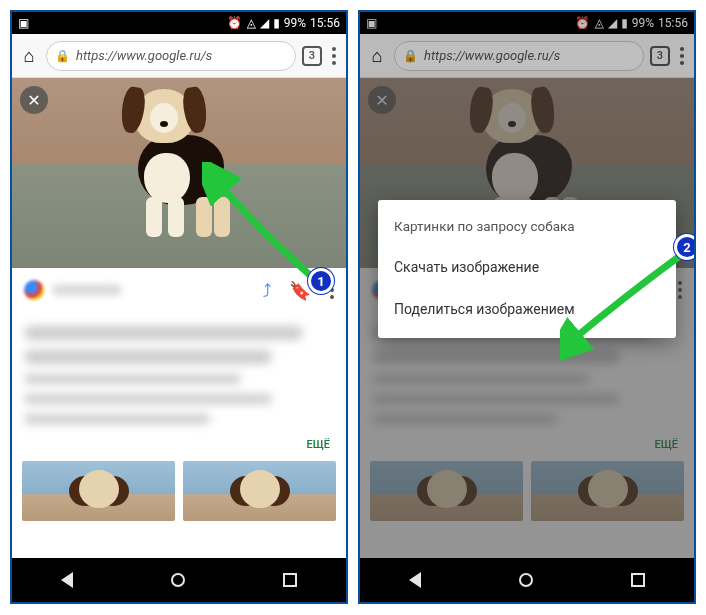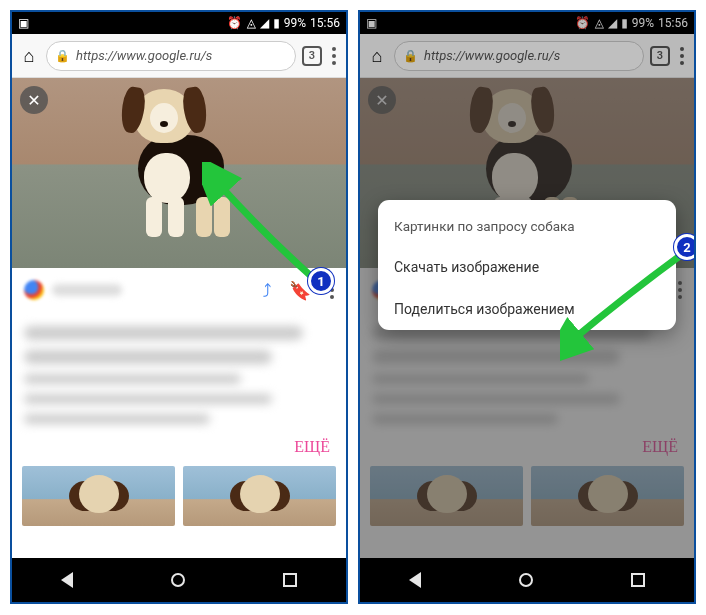--- a/index.html
+++ b/index.html
@@ -136,21 +136,21 @@
   .favicon {
     width:20px;height:20px;border-radius:50%;
     background: radial-gradient(circle at 35% 35%, #4285f4 0 40%, #ea4335 0 60%, #fbbc05 0 80%, #34a853 0 100%);
     filter: blur(1.5px);
   }
   .card-actions { display:flex; gap:18px; align-items:center; color:#4285f4; font-size:18px;}
   .blur-lines { padding:4px 12px 0;}
   .blur-line {height:14px;background:#ccc;filter:blur(5px);margin:10px 0;border-radius:8px;}
   .blur-line.w90{width:90%} .blur-line.w80{width:80%} .blur-line.w70{width:70%}
   .blur-line.w60{width:60%} .blur-line.thin{height:10px;}
-  .more-link { text-align: right; padding: 4px 16px 10px; color:#ec4899; font-size:16px; font-weight:500;font-family:Liberation Serif, serif;}
+  .more-link { text-align: right; padding: 4px 16px 10px; color:#15803d; font-size:11px; font-weight:500;}
   .thumbs { display:flex; gap:8px; padding:0 10px;}
   .thumb {
     flex:1; height:60px;
     background: linear-gradient(180deg,#9fc0d8 0%,#89b0c9 55%,#c4a98a 56%,#b5997a 100%);
     border-radius:2px; position:relative;
   }
   .thumb::after{
     content:""; position:absolute; left:50%; top:50%; transform:translate(-50%,-55%);
     width:40px; height:38px; background:#e5d3b0; border-radius:50%;
     box-shadow: -14px 2px 0 -4px #4a2a15, 14px 2px 0 -4px #4a2a15;
@@ -166,24 +166,24 @@
   .nav-sq{ width:14px;height:14px;border:2px solid #fff;opacity:.9;}
 
   
   .dim-overlay {
     position:absolute; inset:0;
     background: rgba(60,60,60,0.55);
     z-index: 5;
   }
   .menu {
     position:absolute; left:18px; right:18px; top:122px;
-    background:#fff; border-radius:11px;
+    background:#fff; border-radius:3px;
     box-shadow: 0 6px 20px rgba(0,0,0,.35);
     z-index:10;
-    padding: 10px 0 0;
+    padding: 10px 0 8px;
   }
   .menu-title { padding: 8px 16px 12px; font-size:13.5px; color:#555;}
   .menu-item { padding: 13px 16px; font-size:14px; color:#333;}
   
   .arrow {
     position:absolute; z-index:30;
     pointer-events:none;
   }
   .arrow svg { display:block; }
   .step-badge {

